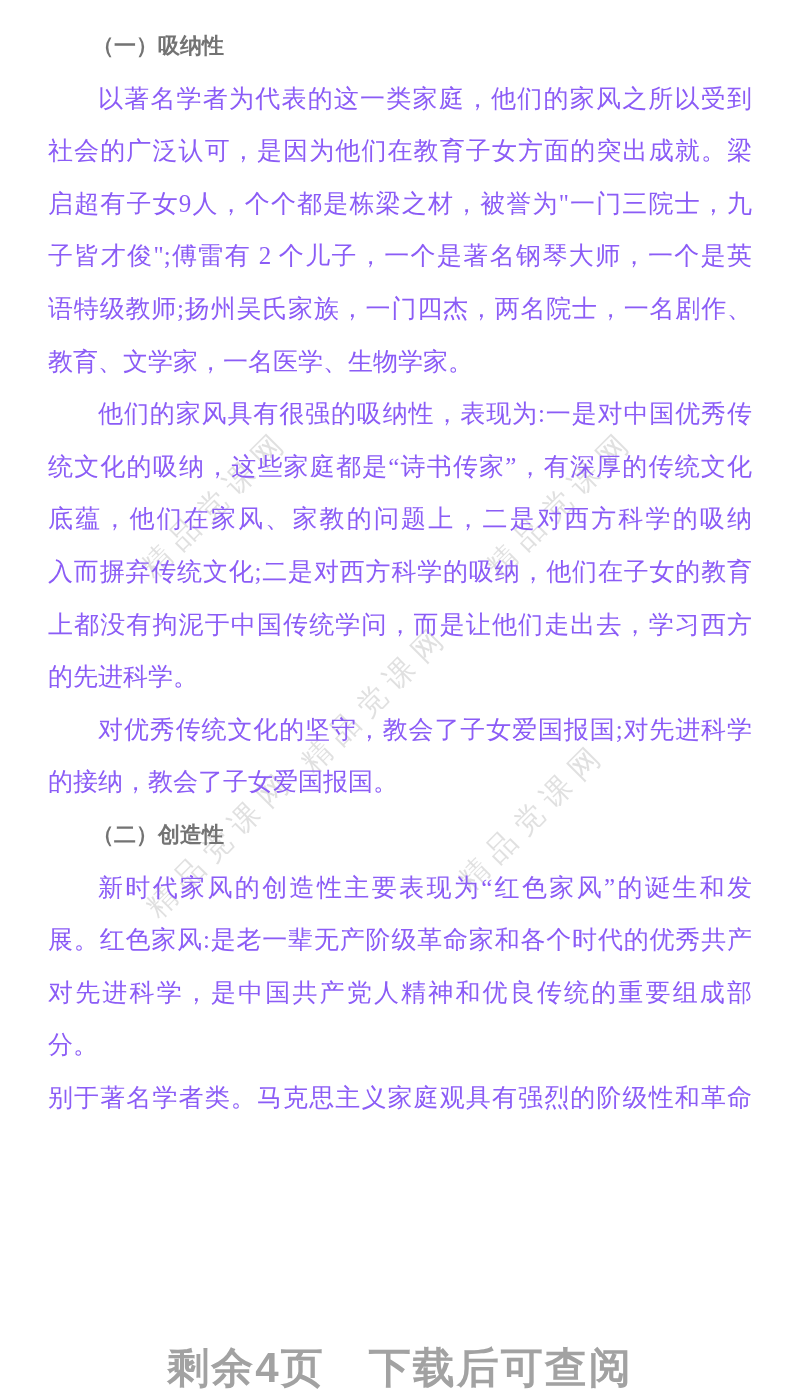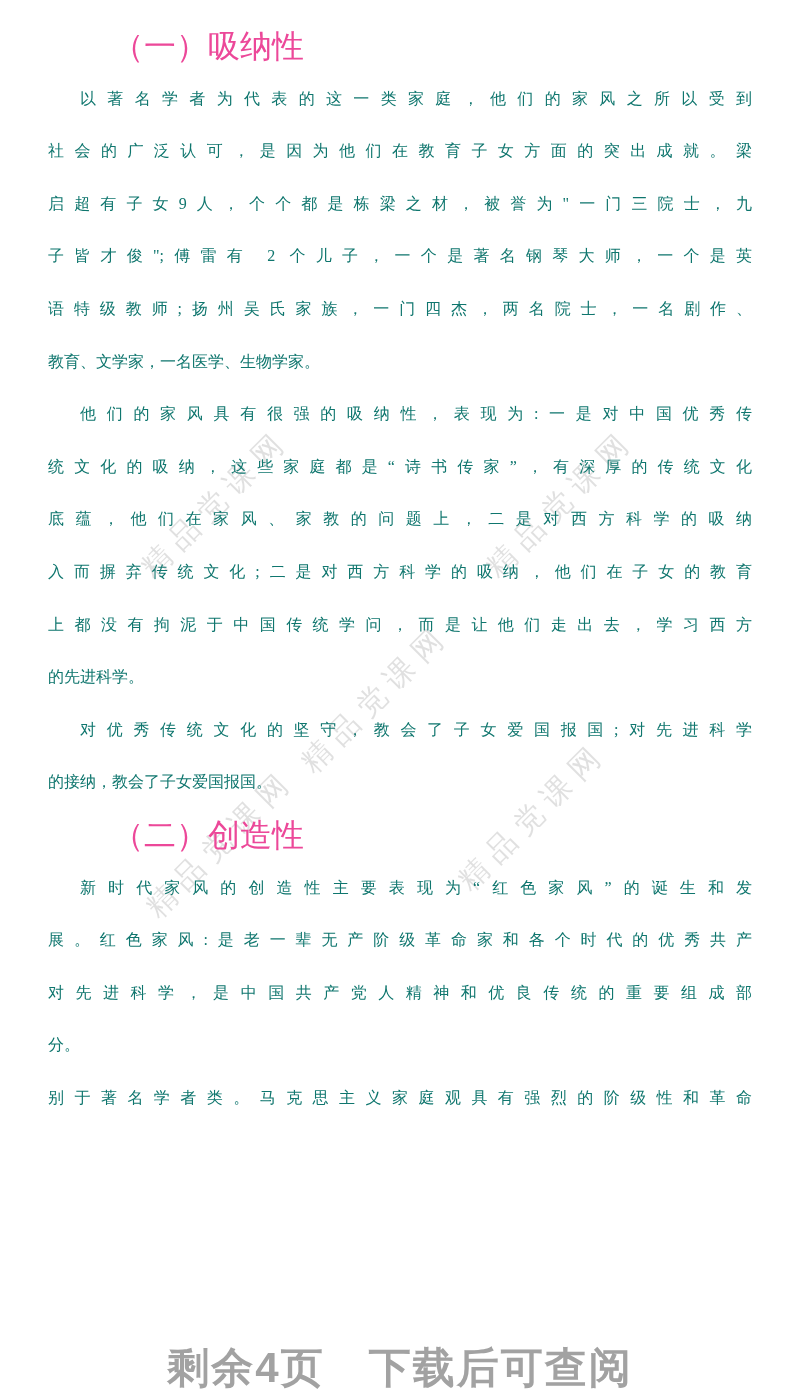--- a/index.html
+++ b/index.html
@@ -21,29 +21,29 @@
     transform-origin:center center;
     white-space:nowrap;
     font-family:"Liberation Serif","DejaVu Serif",serif;
   }
   .doc-body{
     position:absolute;left:48px;right:48px;top:20px;z-index:2;
   }
   .line{
     height:52.6px;
     line-height:52.6px;
-    font-size:16px;
-    color:#0f766e;
+    font-size:25px;
+    color:#8b5cf6;
     overflow:hidden;
   }
   .line.heading{
-    font-weight:400;
-    font-size:32px;
+    font-weight:700;
+    font-size:22px;
     text-indent:2em;
-    color:#ec4899;
+    color:#737373;
   }
   .line.start{text-indent:2em;}
   .line.start,.line.mid{
     text-align:justify;
     text-align-last:justify;
   }
   .line.end{text-align:left;}
   .footer-notice{
     position:absolute;left:0;right:0;top:1340px;z-index:2;
     text-align:center;

